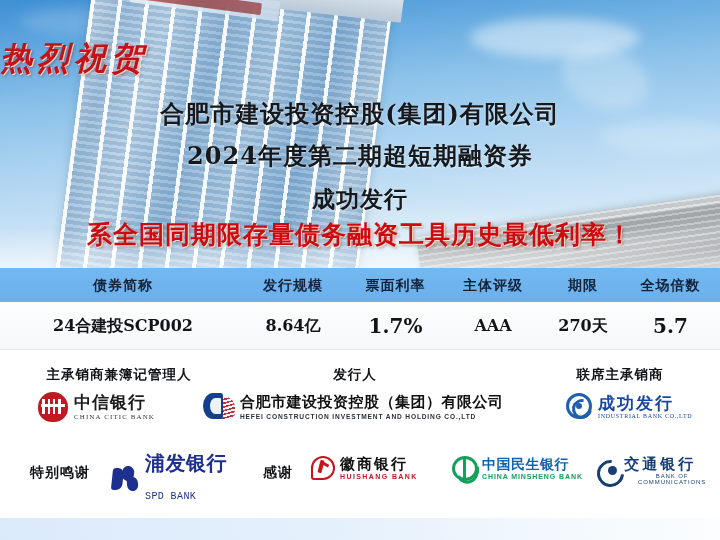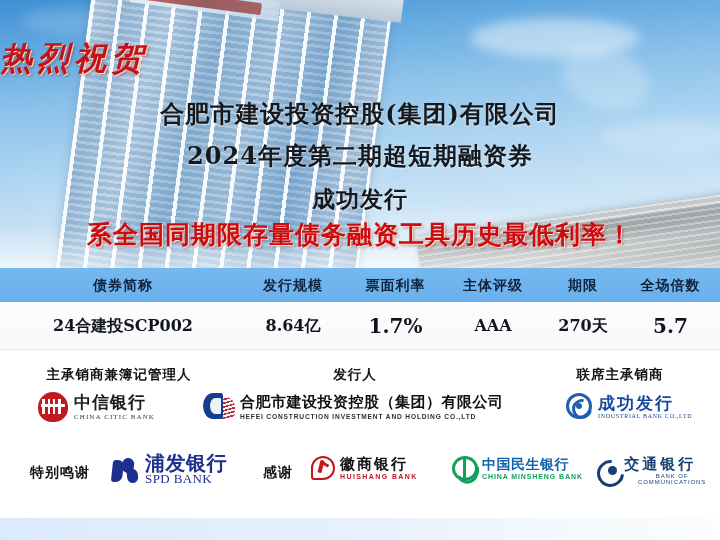--- a/index.html
+++ b/index.html
@@ -160,21 +160,21 @@
   .spd-mark{width:28px;height:26px;position:relative;}
   .spd-mark .p1{position:absolute;left:0;top:2px;width:11px;height:22px;border-radius:3px 6px 6px 3px;
       background:#1d2f8f;transform:skewX(-6deg);}
   .spd-mark .p2{position:absolute;left:10px;top:0px;width:12px;height:15px;
       background:#1d2f8f;border-radius:7px 7px 0 7px;transform:rotate(8deg);}
   .spd-mark .p3{position:absolute;left:15px;top:11px;width:11px;height:14px;
       background:#1d2f8f;border-radius:0 6px 6px 6px;transform:rotate(-6deg);}
   .spd-txt{margin-left:5px;}
   .spd-cn{font-family:"DejaVu Sans","Liberation Sans",sans-serif;font-weight:bold;font-size:20px;
       color:#1d2f8f;letter-spacing:.5px;line-height:16px;}
-  .spd-en{font-family:Liberation Serif, serif;font-size:13px;color:#1d2f8f;letter-spacing:.4px;}
+  .spd-en{font-family:Liberation Mono, monospace;font-size:10px;color:#1d2f8f;letter-spacing:.4px;margin-top:20px;}
 
   
   .lb-hs{left:311px;top:456px;}
   .hs-mark{width:24px;height:24px;position:relative;}
   .hs-mark .o{position:absolute;inset:0;border-radius:50% 50% 50% 12%;
       border:2.5px solid #c3151c;background:#fff;}
   .hs-mark .i{position:absolute;left:8px;top:4px;width:4px;height:13px;background:#c3151c;
       transform:rotate(14deg);border-radius:1px;}
   .hs-mark .i2{position:absolute;left:11px;top:7px;width:7px;height:3px;background:#c3151c;transform:rotate(30deg);}
   .hs-txt{margin-left:5px;}

